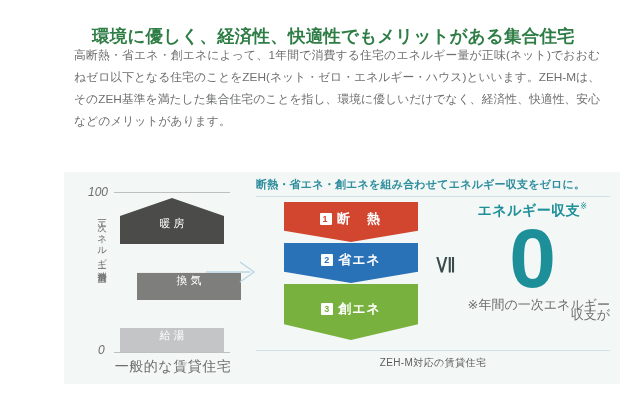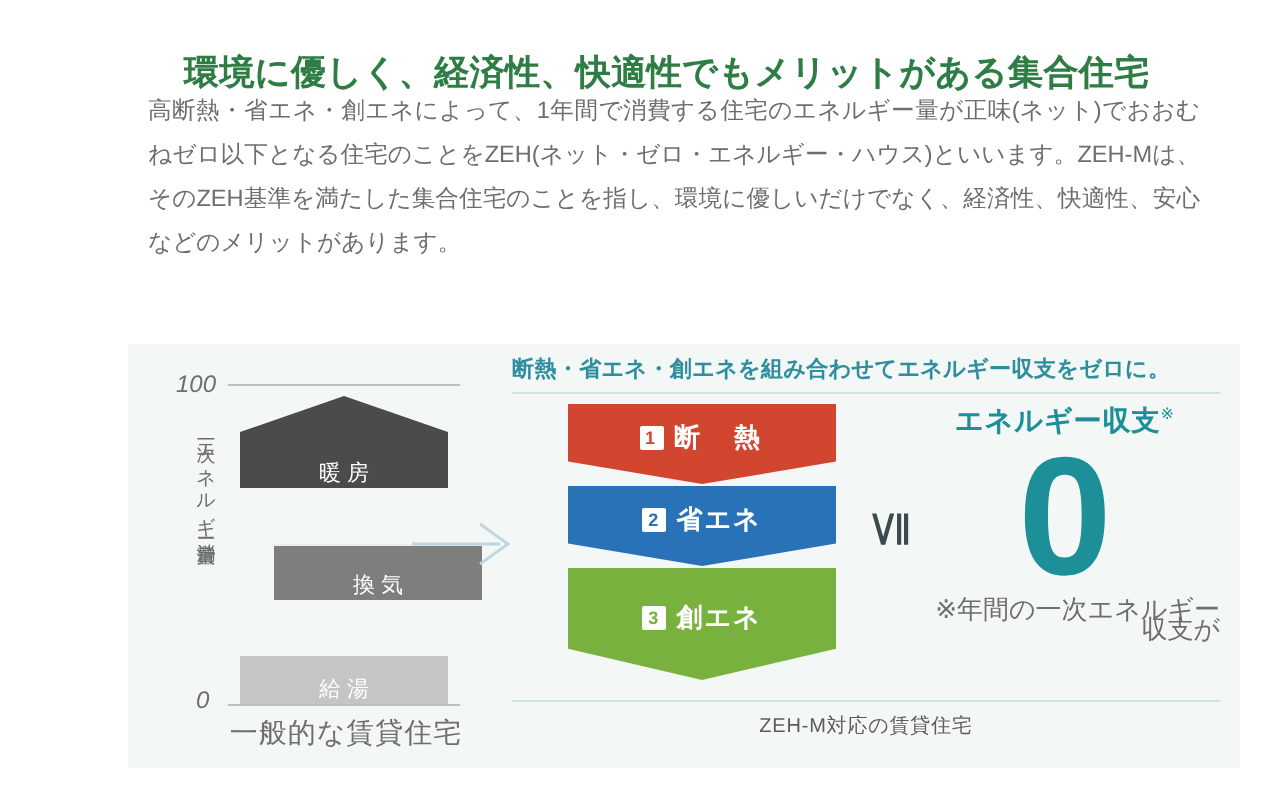--- a/index.html
+++ b/index.html
@@ -49,21 +49,21 @@
   .bar{
     position:absolute;left:46px;top:18px;width:104px;height:154px;
   }
   .bar-roof{
     position:absolute;left:0;top:0;width:104px;height:18px;
     background:#4b4b49;
     clip-path:polygon(0% 100%,50% 0%,100% 100%);
   }
   .seg{
     position:absolute;left:0;width:104px;
-    display:flex;align-items:flex-end;justify-content:center;
+    display:flex;align-items:flex-start;justify-content:center;
     color:#ffffff;font-size:11px;letter-spacing:3px;
     border-top:1px solid rgba(255,255,255,.85);
     box-sizing:border-box;
   }
   .seg .seg-label{text-indent:3px;}
   .seg0{top:18px;height:28px;background:#4b4b49;border-top:none;}
   .seg1{top:46px;height:28px;background:#5f5f5c;}
   .seg2{top:74px;height:28px;background:#7e7e7c;margin-left:17px;}
   .seg3{top:102px;height:27px;background:#a3a4a4;}
   .seg4{top:129px;height:25px;background:#c3c5c6;}

